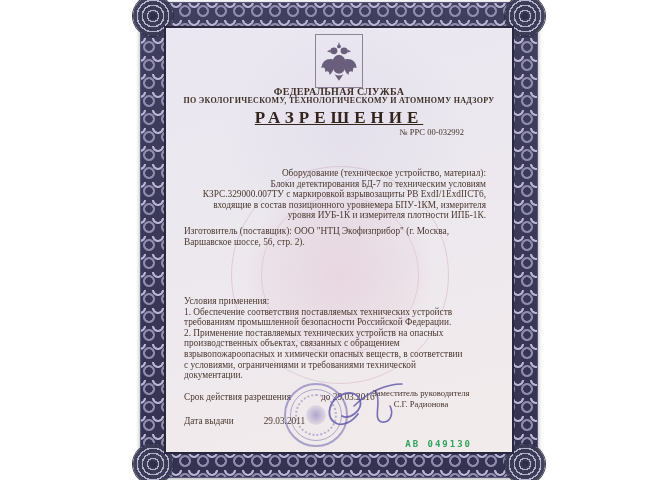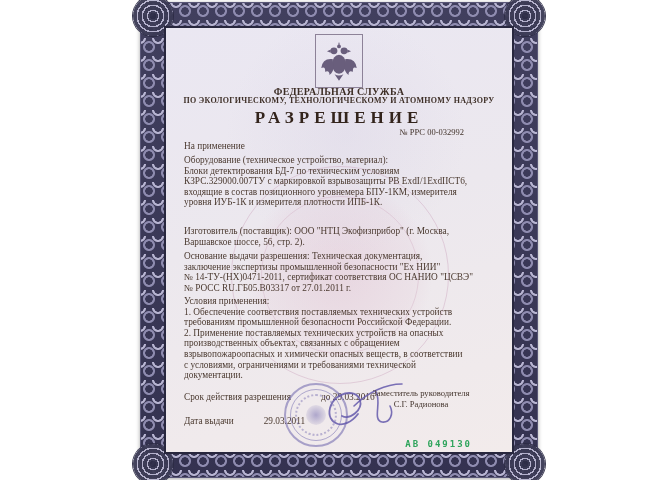--- a/index.html
+++ b/index.html
@@ -52,28 +52,28 @@
     position:absolute;left:50%;top:6px;transform:translateX(-50%);
     width:46px;height:52px;border:1px solid #8d8298;
     display:flex;align-items:center;justify-content:center;
   }
   .emblem-box svg{width:38px;height:44px;opacity:.88;}
   .agency{position:absolute;width:100%;text-align:center;
     font-weight:bold;color:#3d2e26;letter-spacing:.3px;}
   .agency.l1{top:58px;font-size:10px;}
   .agency.l2{top:68px;font-size:8px;}
   .doc-title{position:absolute;top:80px;width:100%;text-align:center;
-    font-size:17px;font-weight:bold;letter-spacing:5px;color:#33241c;}
+    font-size:17px;font-weight:bold;letter-spacing:5px;color:#33241c;text-decoration:underline;}
   .doc-number{position:absolute;top:99px;right:48px;font-size:8.5px;color:#42332b;}
 
   
   .para{position:absolute;left:18px;width:302px;
     font-size:9.3px;line-height:10.6px;color:#4a392f;white-space:pre-line;}
   .subtitle{top:113px;}
-  .equipment{top:127px;}
+  .equipment{top:140px;text-align:right;}
   .okp{top:184px;}
   .manufacturer{top:198px;}
   .basis{top:223px;}
   .conditions{top:268px;}
   .validity{top:353px;}
   .validity .val{margin-left:30px;}
   .date-row{top:377px;}
   .date-row .val{margin-left:30px;}
 
   
@@ -121,32 +121,27 @@
             <path d="M40 30 Q56 28 58 44 Q51 41 52 50 Q45 47 45 55 Q38 50 39 42 Z"></path>
             <path d="M23 54 L30 64 L37 54 Q30 58 23 54 Z"></path>
           </g>
         </svg>
       </div>
       <div class="agency l1">ФЕДЕРАЛЬНАЯ СЛУЖБА</div>
       <div class="agency l2">ПО ЭКОЛОГИЧЕСКОМУ, ТЕХНОЛОГИЧЕСКОМУ И АТОМНОМУ НАДЗОРУ</div>
       <div class="doc-title">РАЗРЕШЕНИЕ</div>
       <div class="doc-number">№ РРС 00-032992</div>
 
-      <div class="para subtitle">На применение</div>
       <div class="para equipment">Оборудование (техническое устройство, материал):
 Блоки детектирования БД-7 по техническим условиям
 КЗРС.329000.007ТУ с маркировкой взрывозащиты РВ ExdI/1ExdIIСТ6,
 входящие в состав позиционного уровнемера БПУ-1КМ, измерителя
 уровня ИУБ-1К и измерителя плотности ИПБ-1К.</div>
       <div class="para manufacturer">Изготовитель (поставщик): ООО "НТЦ Экофизприбор" (г. Москва,
 Варшавское шоссе, 56, стр. 2).</div>
-      <div class="para basis">Основание выдачи разрешения: Техническая документация,
-заключение экспертизы промышленной безопасности "Ex НИИ"
-№ 14-ТУ-(НХ)0471-2011, сертификат соответствия ОС НАНИО "ЦСВЭ"
-№ РОСС RU.ГБ05.В03317 от 27.01.2011 г.</div>
       <div class="para conditions">Условия применения:
 1. Обеспечение соответствия поставляемых технических устройств
 требованиям промышленной безопасности Российской Федерации.
 2. Применение поставляемых технических устройств на опасных
 производственных объектах, связанных с обращением
 взрывопожароопасных и химически опасных веществ, в соответствии
 с условиями, ограничениями и требованиями технической
 документации.</div>
 
       <div class="para validity">

